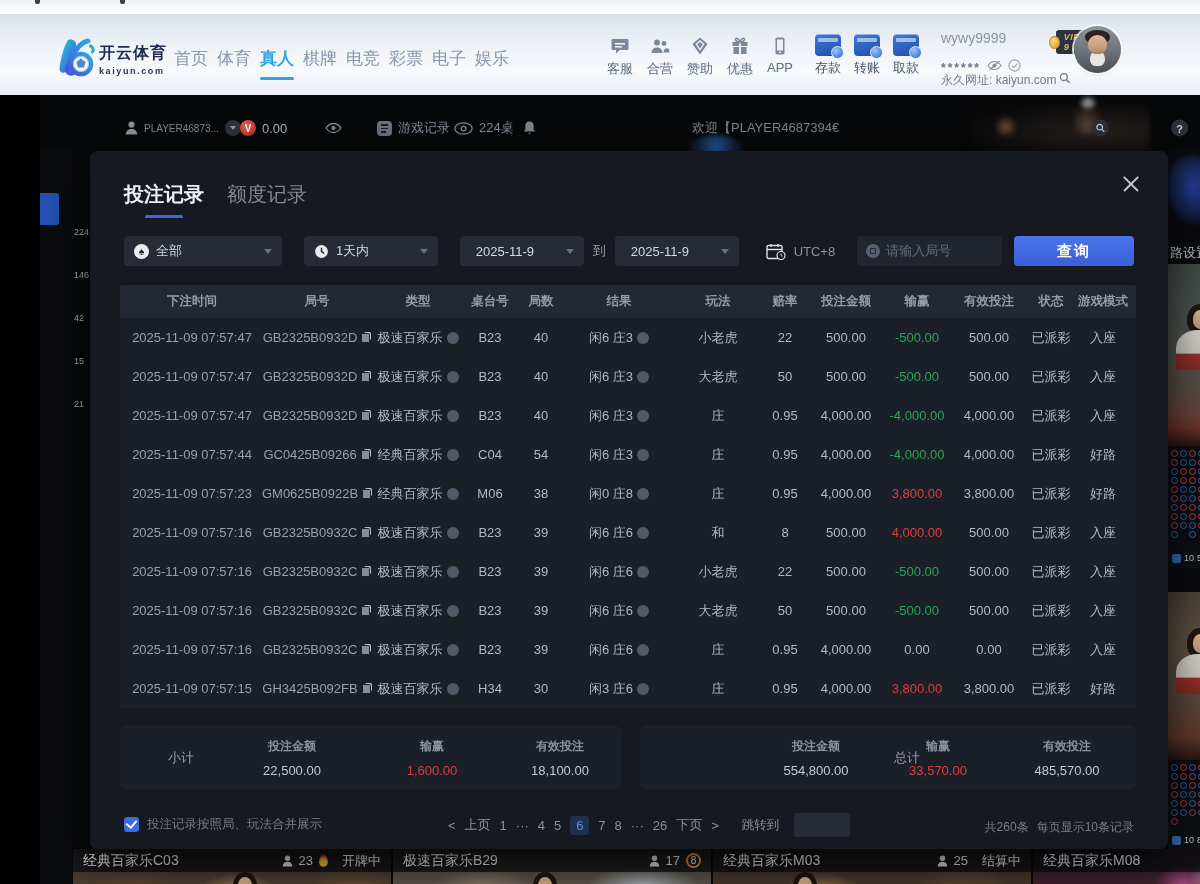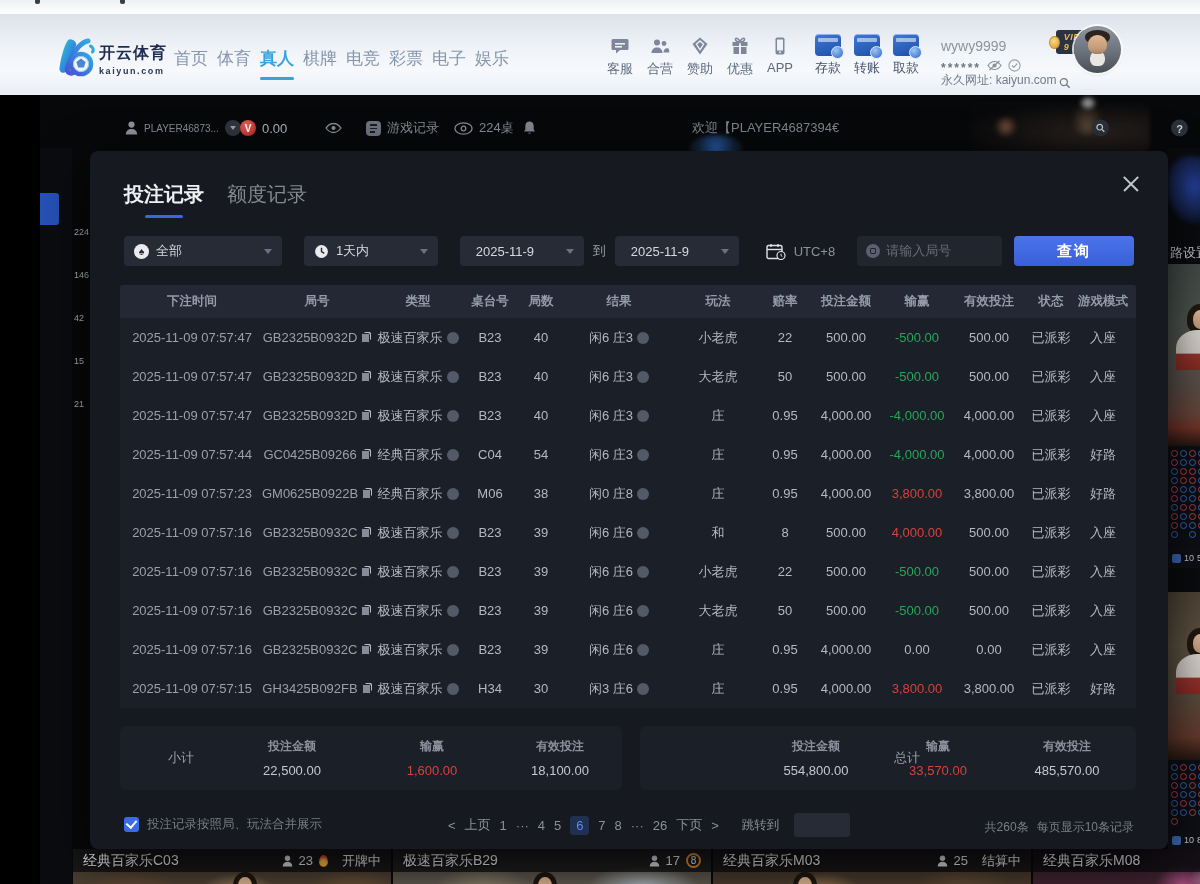--- a/index.html
+++ b/index.html
@@ -31,28 +31,28 @@
   #wallet-links { left:811px; top:20px; display:flex; gap:5px; }
   .wl { width:34px; display:flex; flex-direction:column; align-items:center; gap:3px; cursor:pointer; }
   .wl-icon { width:26px; height:22px; position:relative; border-radius:4px;
      background:linear-gradient(160deg,#3f7ad8,#1d4ea8); box-shadow:inset 0 1px 0 rgba(255,255,255,.45); }
   .wl-icon::before { content:""; position:absolute; left:3px; top:4px; right:3px; height:4px; background:rgba(255,255,255,.55); border-radius:1px; }
   .wl-icon::after { content:""; position:absolute; right:-3px; bottom:-3px; width:11px; height:11px; border-radius:50%;
      background:radial-gradient(circle at 35% 30%,#9cc6f2,#2a66c8); border:1px solid #dfe9f6; }
   .wl-label { font-size:13px; color:#45526b; }
 
   #user-block { left:941px; top:16px; width:130px; }
-  .user-row1 { display:flex; align-items:flex-end; gap:5px; }
+  .user-row1 { display:flex; align-items:flex-start; gap:5px; }
   .user-name { font-size:14px; color:#8d949f; }
   .vip-badge { display:flex; align-items:center;padding-left:38px; }
   .vip-medal { width:13px; height:13px; border-radius:50%; background:radial-gradient(circle at 40% 35%,#f6d98a,#d99a28); border:1px solid #c78e20; margin-right:-4px; z-index:2; }
   .vip-pill { background:#2b3242; color:#e9b84d; font-size:9px; font-weight:bold; font-style:italic; padding:2px 6px 2px 8px; border-radius:3px 6px 6px 3px; letter-spacing:.5px; }
   .user-row2 { display:flex; align-items:center; gap:6px; margin-top:4px; height:14px; }
   .masked { font-size:12px; font-weight:bold; color:#6e7684; letter-spacing:2px; line-height:8px; margin-top:5px; }
-  .user-row3 { display:flex; align-items:flex-end; gap:3px; margin-top:0; }
+  .user-row3 { display:flex; align-items:flex-start; gap:3px; margin-top:0; }
   .site-label { font-size:12px; color:#717b89; white-space:nowrap; }
   #avatar { left:1074px; top:12px; width:47px; height:47px; border-radius:50%; overflow:hidden;
      background:linear-gradient(180deg,#8e959e 0%,#6d747d 52%,#4a4e55 100%);
      box-shadow:0 0 0 2px rgba(255,255,255,.8), 0 1px 3px rgba(0,0,0,.3); }
   #avatar::before { content:""; position:absolute; left:11px; top:4px; width:25px; height:14px; border-radius:50% 50% 44% 44%; background:#2b231c; }
   #avatar::after { content:""; position:absolute; left:14px; top:9px; width:19px; height:19px; border-radius:48% 48% 44% 44%; background:linear-gradient(180deg,#dcb493 8%,#c59c79 70%,#a5805f 100%); box-shadow:0 14px 0 -2px #e9e6e1; }
 
   
   #stage { left:0; top:95px; width:1200px; height:789px; background:#070809; overflow:hidden;margin-left:40px; }
 
@@ -337,21 +337,21 @@
         </span>
     </div>
     <div class="pb-item" style="left:200px">
       <span class="vcoin">V</span>
       <span class="pb-text pb-white">0.00</span>
     </div>
     <svg style="left:285px" width="17" height="11" viewBox="0 0 17 11">
         <path d="M1 5.5 C3.3 2.2 5.7 1 8.5 1 s5.2 1.2 7.5 4.5 C13.7 8.8 11.3 10 8.5 10 S3.3 8.8 1 5.5 Z" fill="none" stroke="#878d96" stroke-width="1.3"></path>
         <circle cx="8.5" cy="5.5" r="2.1" fill="#878d96"></circle>
       </svg>
-    <div class="pb-item" style="left:326px">
+    <div class="pb-item" style="left:337px">
       <span style="width:15px;height:15px;border-radius:4px;background:#6e7480;position:relative;display:inline-block">
           <span style="position:absolute;left:4px;top:3.5px;width:7px;height:1.6px;background:#1a1d23"></span>
           <span style="position:absolute;left:4px;top:7px;width:7px;height:1.6px;background:#1a1d23"></span>
           <span style="position:absolute;left:4px;top:10.5px;width:5px;height:1.6px;background:#1a1d23"></span>
         </span>
       <span class="pb-text">游戏记录</span>
     </div>
     <div class="pb-item" style="left:414px">
       <svg width="19" height="13" viewBox="0 0 19 13">
           <ellipse cx="9.5" cy="6.5" rx="8.6" ry="5.6" fill="none" stroke="#878d96" stroke-width="1.3"></ellipse>

